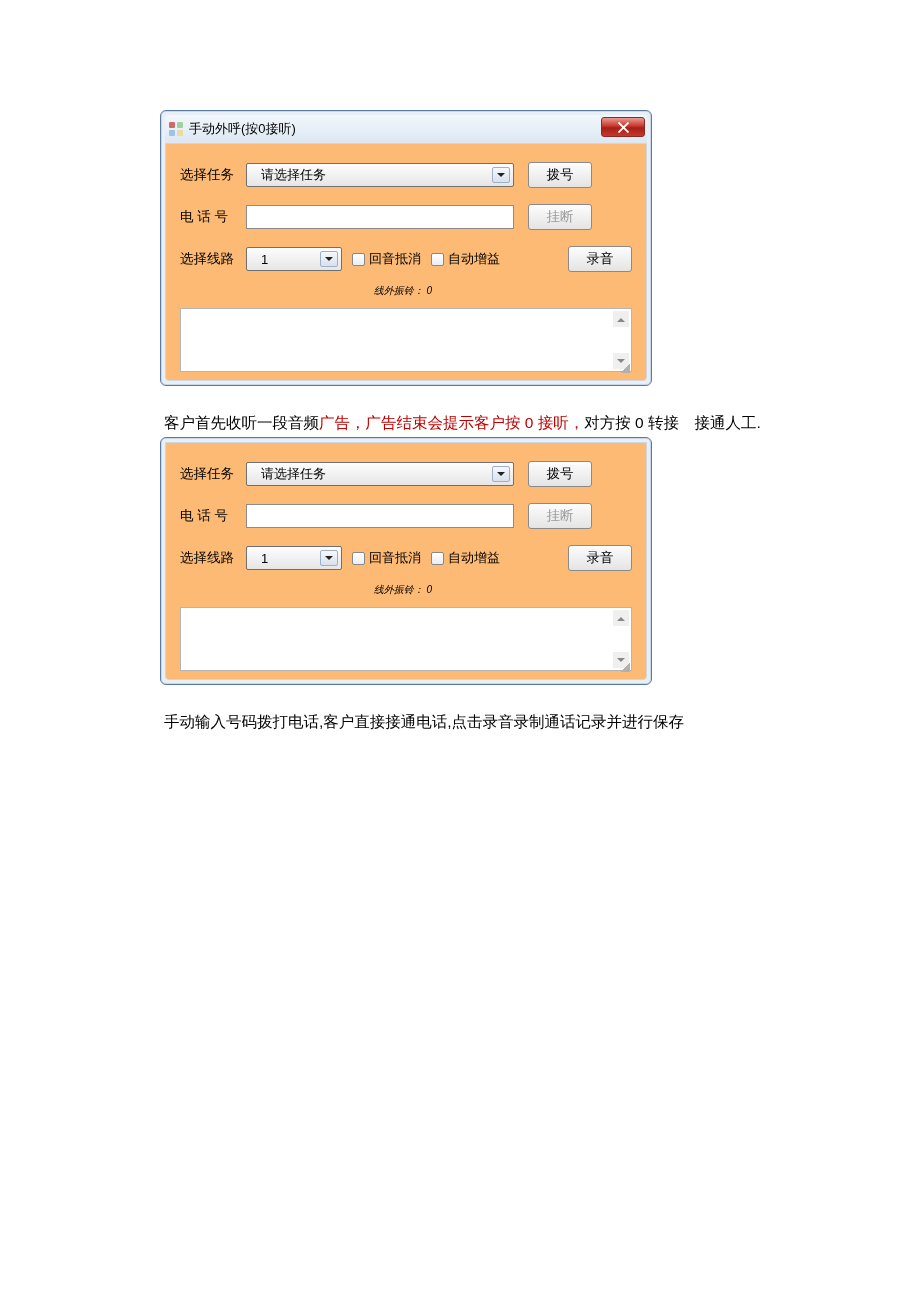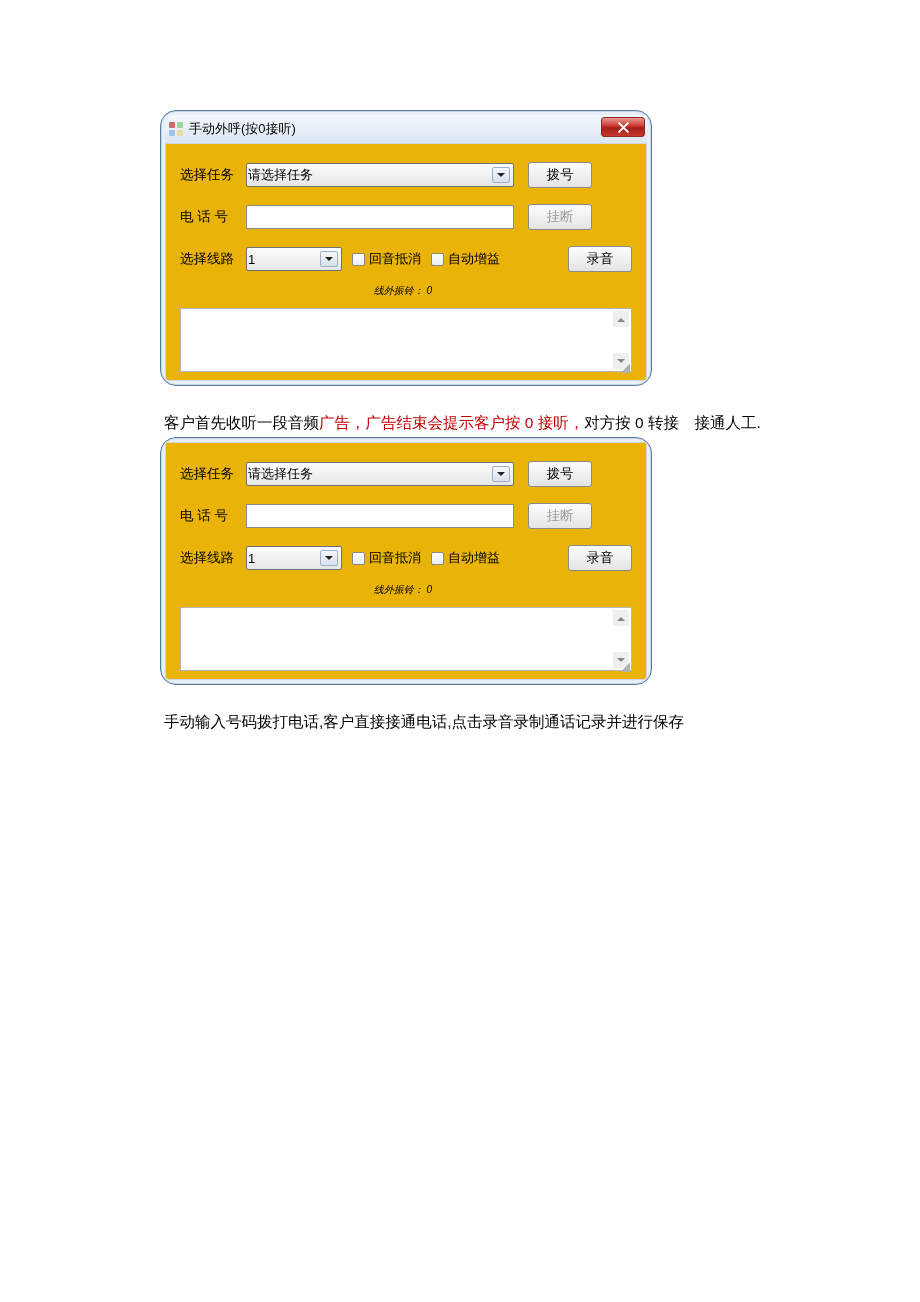--- a/index.html
+++ b/index.html
@@ -13,21 +13,21 @@
     padding: 0;
   }
   .page {
     padding: 110px 150px 40px 160px;
   }
 
   
   .win7-window {
     width: 492px;
     border: 1px solid #5a7aa0;
-    border-radius: 16px;
+    border-radius: 6px;
     background: #e9eff7;
     padding: 4px;
     box-shadow: 0 0 0 1px #c9d7e8 inset;
     position: relative;
   }
   .titlebar {
     height: 28px;
     display: flex;
     align-items: center;
     justify-content: space-between;
@@ -66,21 +66,21 @@
     align-items: center;
     justify-content: center;
     color: #fff;
     font-weight: bold;
     font-size: 12px;
     margin-top: -4px;
   }
   .close-btn svg { width: 11px; height: 11px; }
 
   .client-area {
-    background: #eab308;
+    background: #fdba74;
     border: 1px solid #d0d6dd;
     border-radius: 0 0 4px 4px;
     padding: 18px 14px 8px 14px;
   }
   .form-row {
     display: flex;
     align-items: center;
     margin-bottom: 16px;
   }
   .form-label {
@@ -89,21 +89,21 @@
     font-size: 13.5px;
     color: #000;
   }
   .combo {
     flex: 0 0 268px;
     height: 24px;
     border: 1px solid #707070;
     background: linear-gradient(#fdfdfd, #e6e6e6);
     display: flex;
     align-items: center;
-    padding-left: 1px;
+    padding-left: 14px;
     font-size: 13px;
     position: relative;
     border-radius: 2px;
   }
   .combo.small { flex: 0 0 96px; }
   .combo .arrow {
     position: absolute;
     right: 3px; top: 3px;
     width: 18px; height: 16px;
     background: linear-gradient(#f6f8fb,#d9e1ec);

